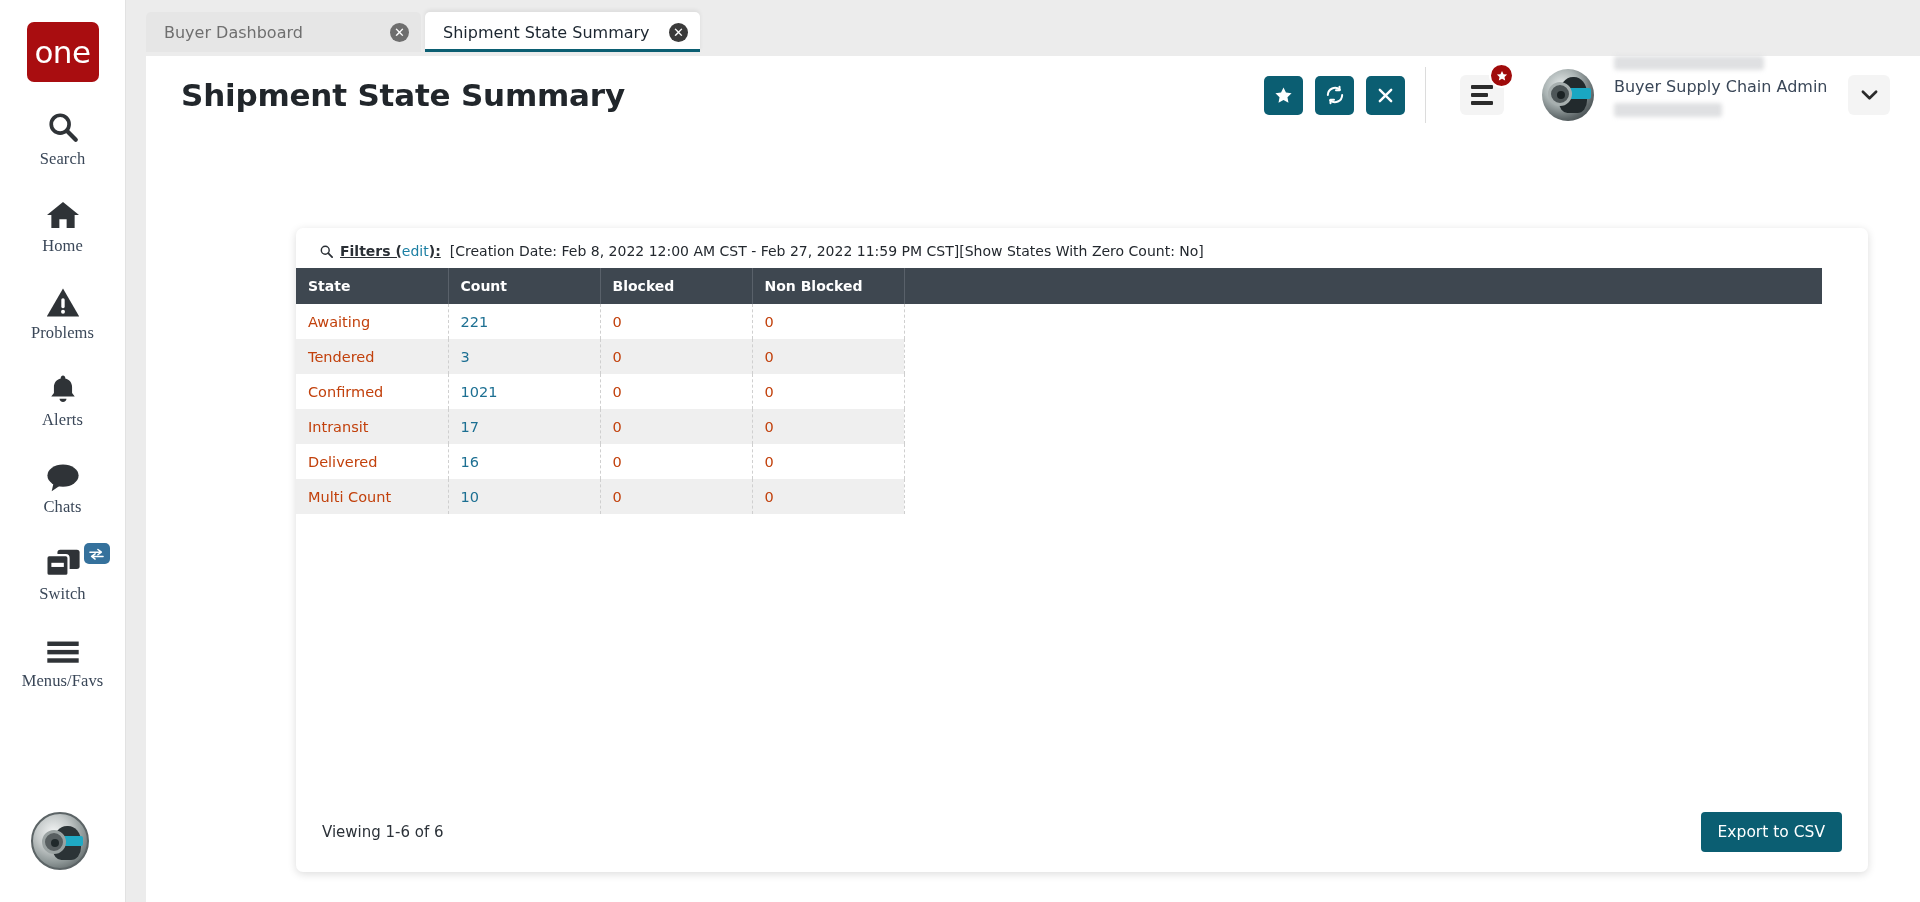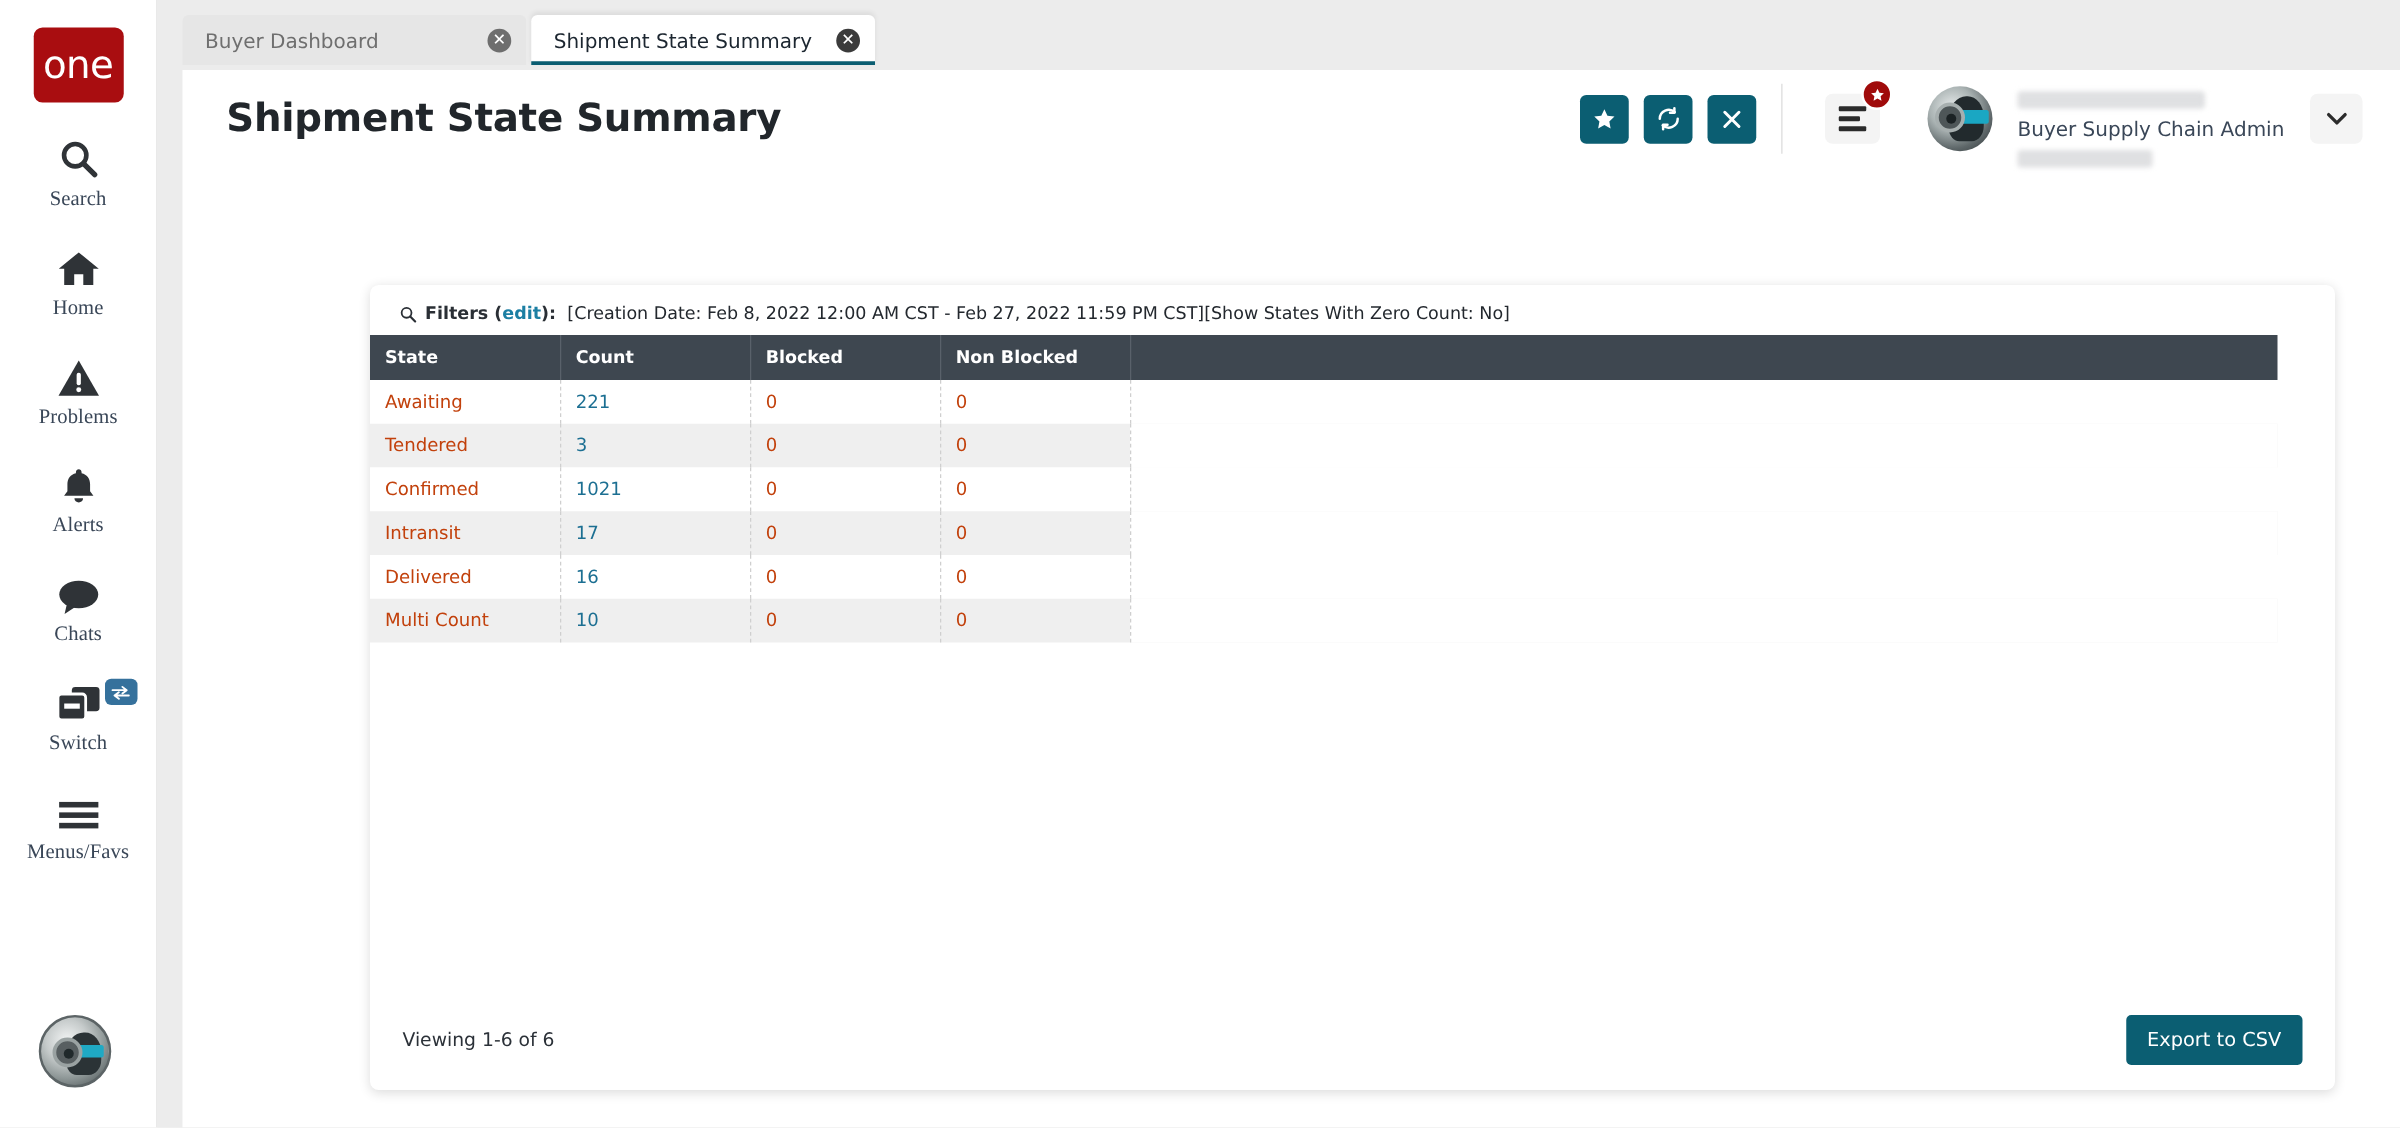--- a/index.html
+++ b/index.html
@@ -264,21 +264,21 @@
     content:""; position:absolute; left:6px; top:6px;
     width:8px;height:8px;border-radius:50%;background:#1b2224;
   }
   .user-block {
     position: relative;
     width: 238px;
     height: 78px;
     margin-left: -14px;
     display: flex;
     flex-direction: column;
-    justify-content: flex-end;
+    justify-content: flex-start;
     padding-left: 22px;
   }
   .user-redacted {
     height: 14px;
     border-radius: 3px;
     background: #dfe0e2;
     filter: blur(2.2px);
   }
   .user-redacted.top { width: 150px; margin-bottom: 7px; }
   .user-redacted.bottom { width: 108px; margin-top: 7px; }
@@ -312,22 +312,22 @@
   }
   .filters-row {
     display: flex;
     align-items: center;
     padding: 15px 0 9px 23px;
     font-size: 14px;
     color: #2a2f35;
     font-family: "DejaVu Sans", sans-serif;
   }
   .filters-row .mag { margin-right: 6px; display: inline-flex; }
-  .filters-lead { font-weight: bold; }
-  .filters-edit { color: #1c7fa3; text-decoration: none; font-weight: bold; cursor: pointer; }
+  .filters-lead { font-weight: bold; text-decoration: underline; }
+  .filters-edit { color: #1c7fa3; text-decoration: none; font-weight: normal; cursor: pointer; }
   .filters-text { margin-left: 9px; color: #23282e; }
 
   table.grid {
     width: calc(100% - 46px);
     margin-left: 0;
     border-collapse: collapse;
     table-layout: fixed;
   }
   table.grid thead th {
     background: #3e4750;

